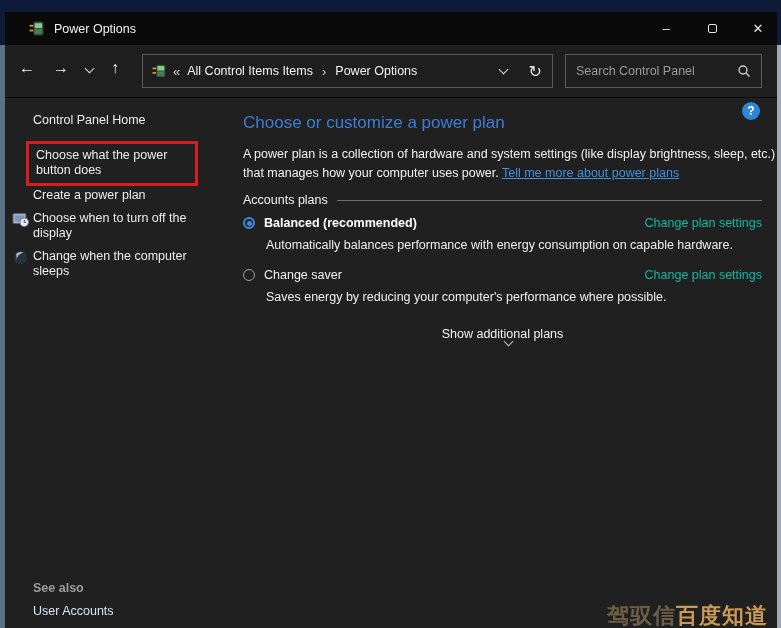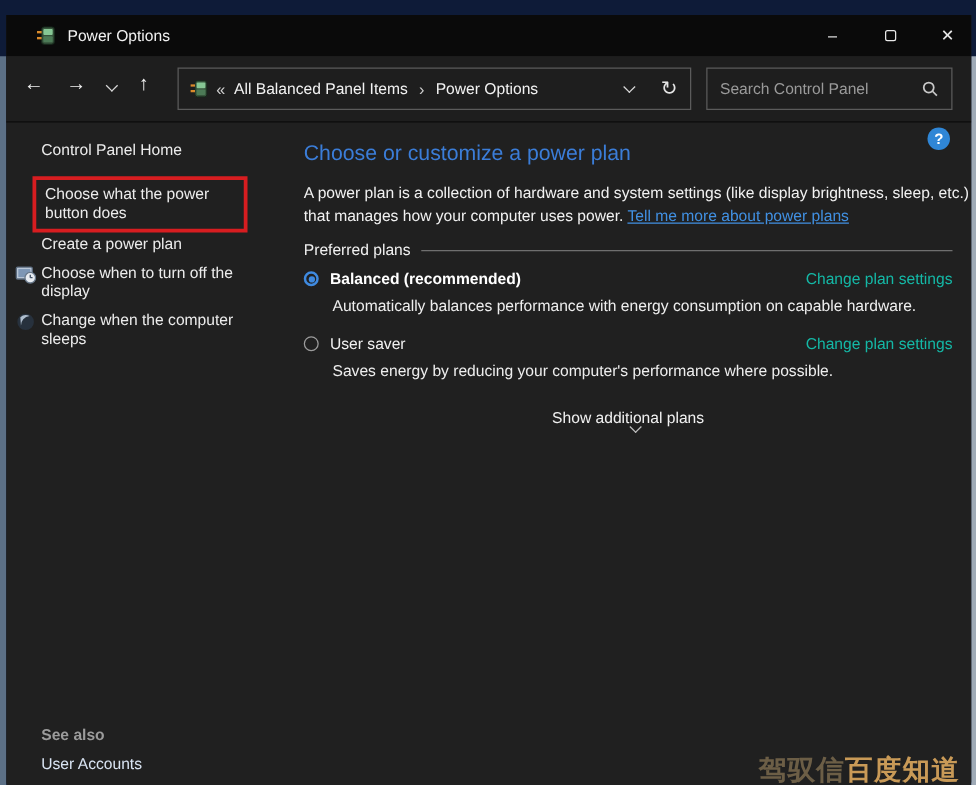--- a/index.html
+++ b/index.html
@@ -130,21 +130,21 @@
 
       <div class="addressbar">
         <svg class="crumb-icon" viewBox="0 0 16 16">
           <rect x="5" y="1.5" width="9.5" height="13" rx="2" fill="#37543c" stroke="#17281c" stroke-width="0.8"></rect>
           <rect x="6.3" y="3" width="7" height="4.5" rx="0.8" fill="#86c794"></rect>
           <rect x="6.3" y="8.5" width="7" height="4.5" rx="0.8" fill="#4c7a56"></rect>
           <rect x="1.5" y="4.5" width="3.5" height="1.8" fill="#d98a2b"></rect>
           <rect x="1.5" y="9" width="3.5" height="1.8" fill="#d98a2b"></rect>
         </svg>
         <span class="guillemet">«</span>
-        <span class="crumb">All Balanced Panel Items</span>
+        <span class="crumb">All Control Items Items</span>
         <span class="crumb-sep">›</span>
         <span class="crumb">Power Options</span>
         <span class="chev addr-chevron"></span>
         <span class="refresh">↻</span>
       </div>
 
       <div class="searchbox">
         <span class="ph">Search Control Panel</span>
         <svg width="14" height="14" viewBox="0 0 14 14">
           <circle cx="6" cy="6" r="4" fill="none" stroke="#c9c9c9" stroke-width="1.4"></circle>
@@ -190,34 +190,34 @@
       </div>
 
       <div class="main">
         <div class="help-btn">?</div>
 
         <h1 class="m-heading">Choose or customize a power plan</h1>
 
         <p class="m-intro"><span>A power plan is a collection of hardware and system settings (like display brightness, sleep, etc.) that manages how your computer uses power. </span><a class="link u">Tell me more about power plans</a></p>
 
         <div class="sec-row">
-          <span class="sec-label">Preferred plans</span>
+          <span class="sec-label">Accounts plans</span>
           <span class="rule"></span>
         </div>
 
         <div class="plan-name-row row-p1">
           <span class="radio sel"></span>
           <span class="plan-name">Balanced (recommended)</span>
           <a class="plan-link">Change plan settings</a>
         </div>
         <div class="plan-desc desc-p1">Automatically balances performance with energy consumption on capable hardware.</div>
 
         <div class="plan-name-row row-p2">
           <span class="radio unsel"></span>
-          <span style="font-weight:normal; color:#f1f1f1;">User saver</span>
+          <span style="font-weight:normal; color:#f1f1f1;">Change saver</span>
           <a class="plan-link">Change plan settings</a>
         </div>
         <div class="plan-desc desc-p2">Saves energy by reducing your computer's performance where possible.</div>
 
         <div class="show-row">
           <span class="sec-label">Show additional plans</span>
           <span class="rule"></span>
           <span class="chev show-chev"></span>
         </div>
       </div>

